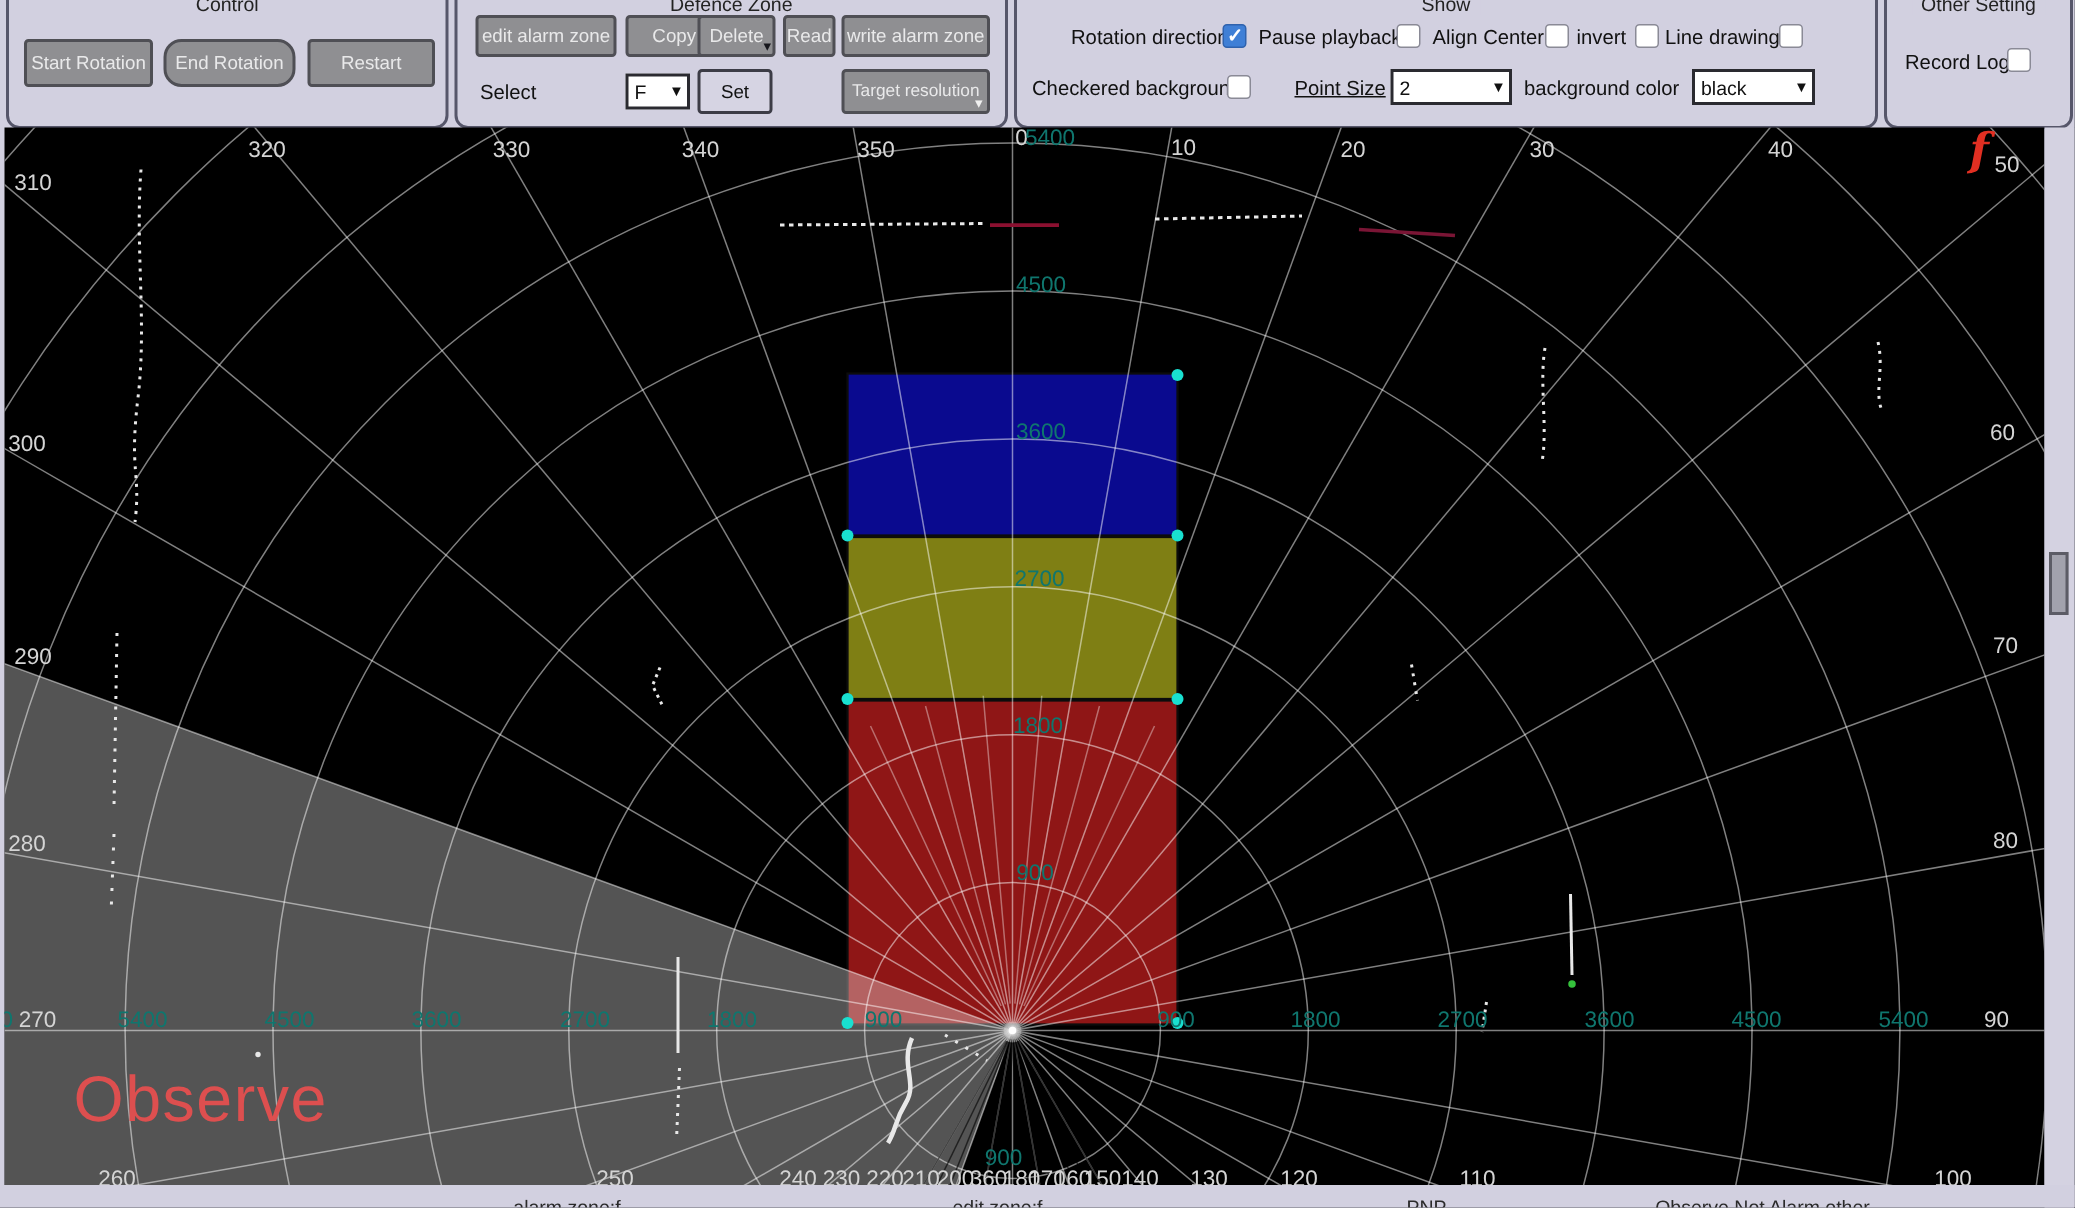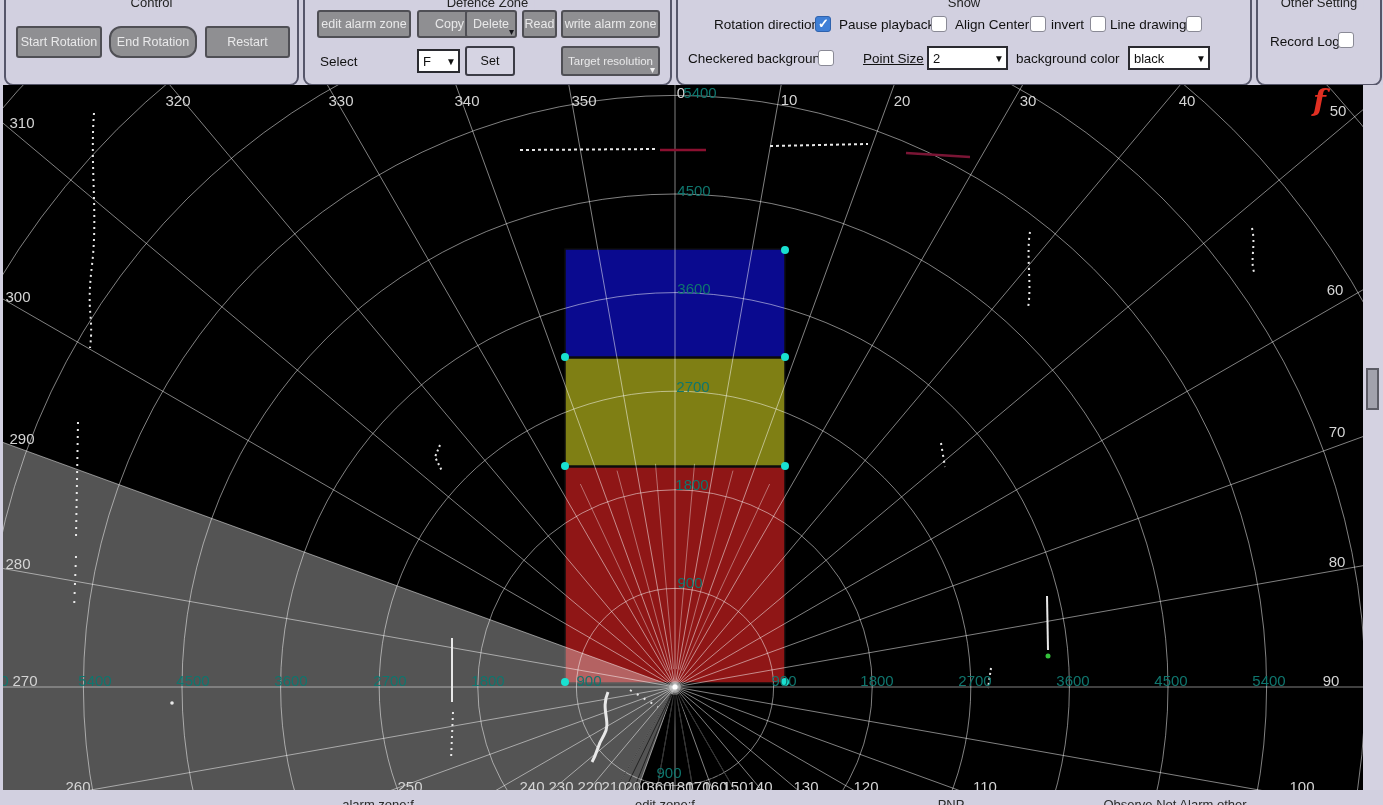--- a/index.html
+++ b/index.html
@@ -299,20 +299,21 @@
       <span class="rlab" style="left: 1266px; top: 595px;">5400</span>
       <span class="rlab" style="left: 697px; top: 7px;">5400</span>
       <span class="rlab" style="left: 691px; top: 105px;">4500</span>
       <span class="rlab" style="left: 691px; top: 203px;">3600</span>
       <span class="rlab" style="left: 690px; top: 301px;">2700</span>
       <span class="rlab" style="left: 689px; top: 399px;">1800</span>
       <span class="rlab" style="left: 687px; top: 497px;">900</span>
       <span class="rlab" style="left: 666px; top: 687px;">900</span>
     </div>
 
+  <div id="observe">Observe</div>
   <div id="fmark">f</div>
 </div>
 
 <div id="vscroll">
   <div id="vhandle"></div>
 </div>
 
 <div id="bottombar">
     <span class="bitem" style="left: 378px;">alarm zone:f</span>
     <span class="bitem" style="left: 665px;">edit zone:f</span>

